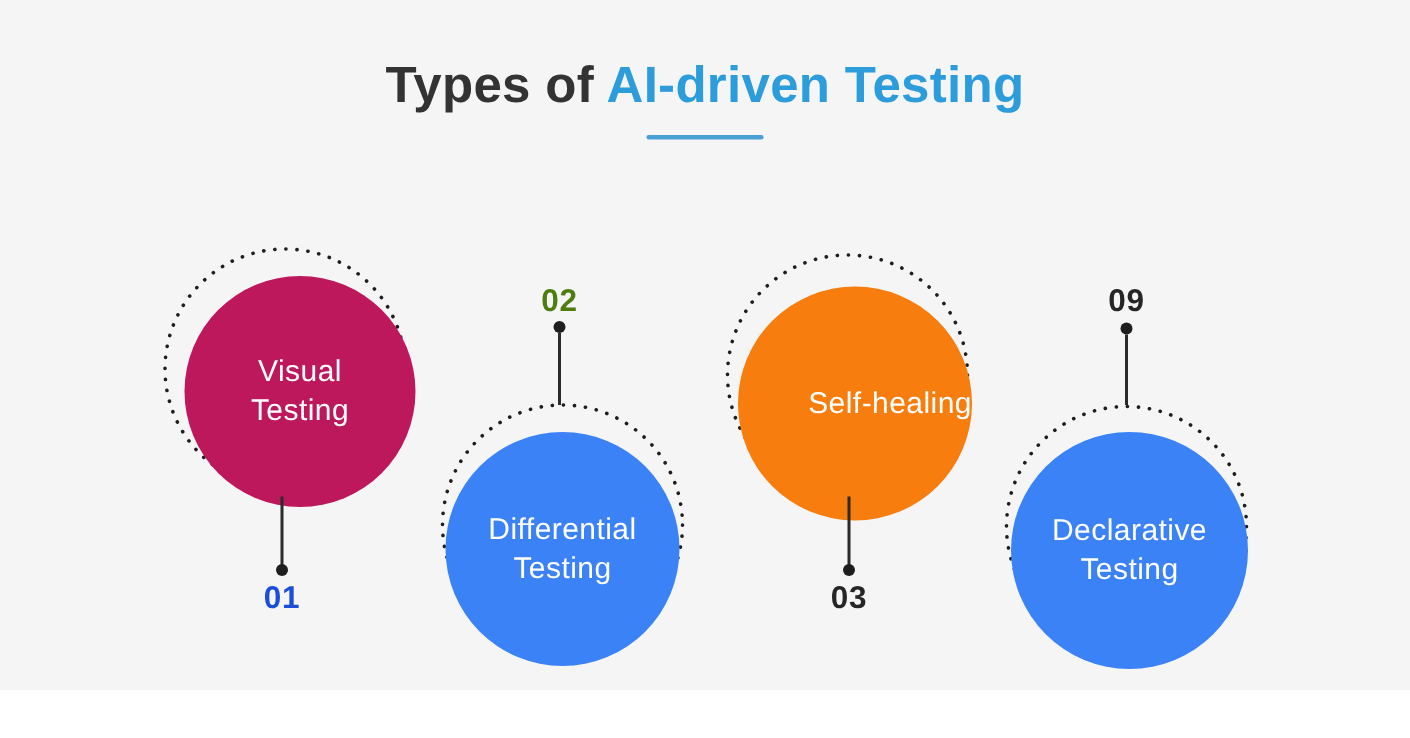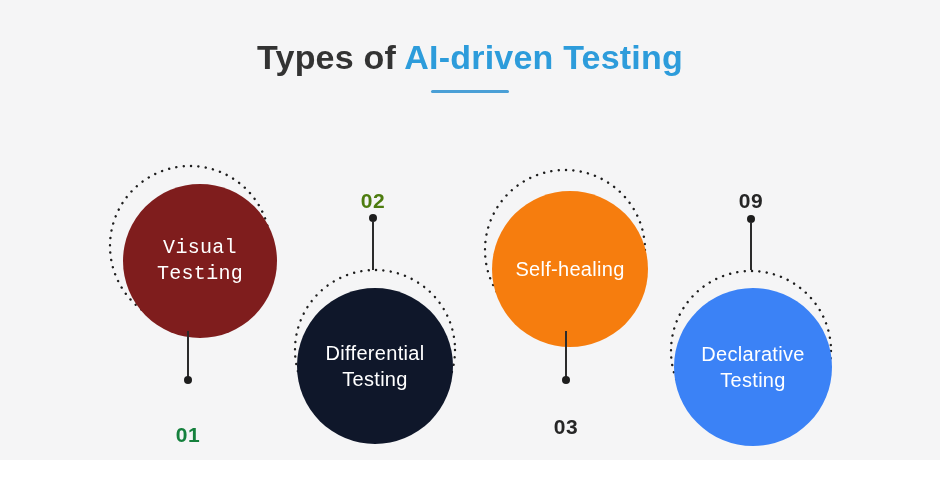--- a/index.html
+++ b/index.html
@@ -96,24 +96,24 @@
   .dot-1    { left: 184px; top: 376px; }
   .num-1    { left: 158px; top: 387px; }
   
   .ring-2   { left: 293px; top: 268px; }
   .circle-2 { left: 297px; top: 288px; width: 156px; height: 156px; }
   .line-2   { left: 372px; top: 222px; height: 48px; }
   .dot-2    { left: 369px; top: 214px; }
   .num-2    { left: 343px; top: 189px; }
   
   .ring-3   { left: 483px; top: 168px; }
-  .circle-3 { left: 492px; top: 191px; width: 156px; height: 156px; }
+  .circle-3 { left: 492px; top: 191px; width: 156px; height: 156px; justify-content: flex-end; }
   .line-3   { left: 565px; top: 331px; height: 47px; }
   .dot-3    { left: 562px; top: 376px; }
-  .num-3    { left: 536px; top: 387px; margin-top: 28px; }
+  .num-3    { left: 536px; top: 387px; }
   
   .ring-4   { left: 669px; top: 269px; }
   .circle-4 { left: 674px; top: 288px; width: 158px; height: 158px; }
   .line-4   { left: 750px; top: 223px; height: 47px; }
   .dot-4    { left: 747px; top: 215px; }
   .num-4    { left: 721px; top: 189px; }
 </style>
 </head>
 <body>
 
@@ -125,38 +125,38 @@
     </h1>
     <div class="title-underline" style="background-color: rgb(74, 159, 214);"></div>
   </div>
 
   <div>
     <div class="ring ring-1">
       <svg viewBox="0 0 164 164">
           <circle cx="82" cy="82" r="80" fill="none" stroke-width="2.4" stroke-linecap="round" stroke-dasharray="0.1 7.3" style="stroke: rgb(30, 30, 30);"></circle>
         </svg>
     </div>
-    <div class="circle circle-1" style="background-color: #7f1d1d; font-family: Liberation Mono, monospace;">
+    <div class="circle circle-1" style="background-color: #be185d;">
       <div class="label">
         <div>Visual</div>
         <div>Testing</div>
       </div>
     </div>
     <div class="connector-line line-1" style="background-color: rgb(43, 43, 43);"></div>
     <div class="connector-dot dot-1" style="background-color: rgb(30, 30, 30);"></div>
-    <div class="step-number num-1" style="color: #15803d; margin-top: 36px;">01</div>
+    <div class="step-number num-1" style="color: #1d4ed8;">01</div>
   </div>
 
   <div>
     <div class="ring ring-2">
       <svg viewBox="0 0 164 164">
           <circle cx="82" cy="82" r="80" fill="none" stroke-width="2.4" stroke-linecap="round" stroke-dasharray="0.1 7.3" style="stroke: rgb(30, 30, 30);"></circle>
         </svg>
     </div>
-    <div class="circle circle-2" style="background-color: #0f172a;">
+    <div class="circle circle-2" style="background-color: #3b82f6;">
       <div class="label">
         <div>Differential</div>
         <div>Testing</div>
       </div>
     </div>
     <div class="connector-line line-2" style="background-color: rgb(43, 43, 43);"></div>
     <div class="connector-dot dot-2" style="background-color: rgb(30, 30, 30);"></div>
     <div class="step-number num-2" style="color: #4d7c0f;">02</div>
   </div>
 

